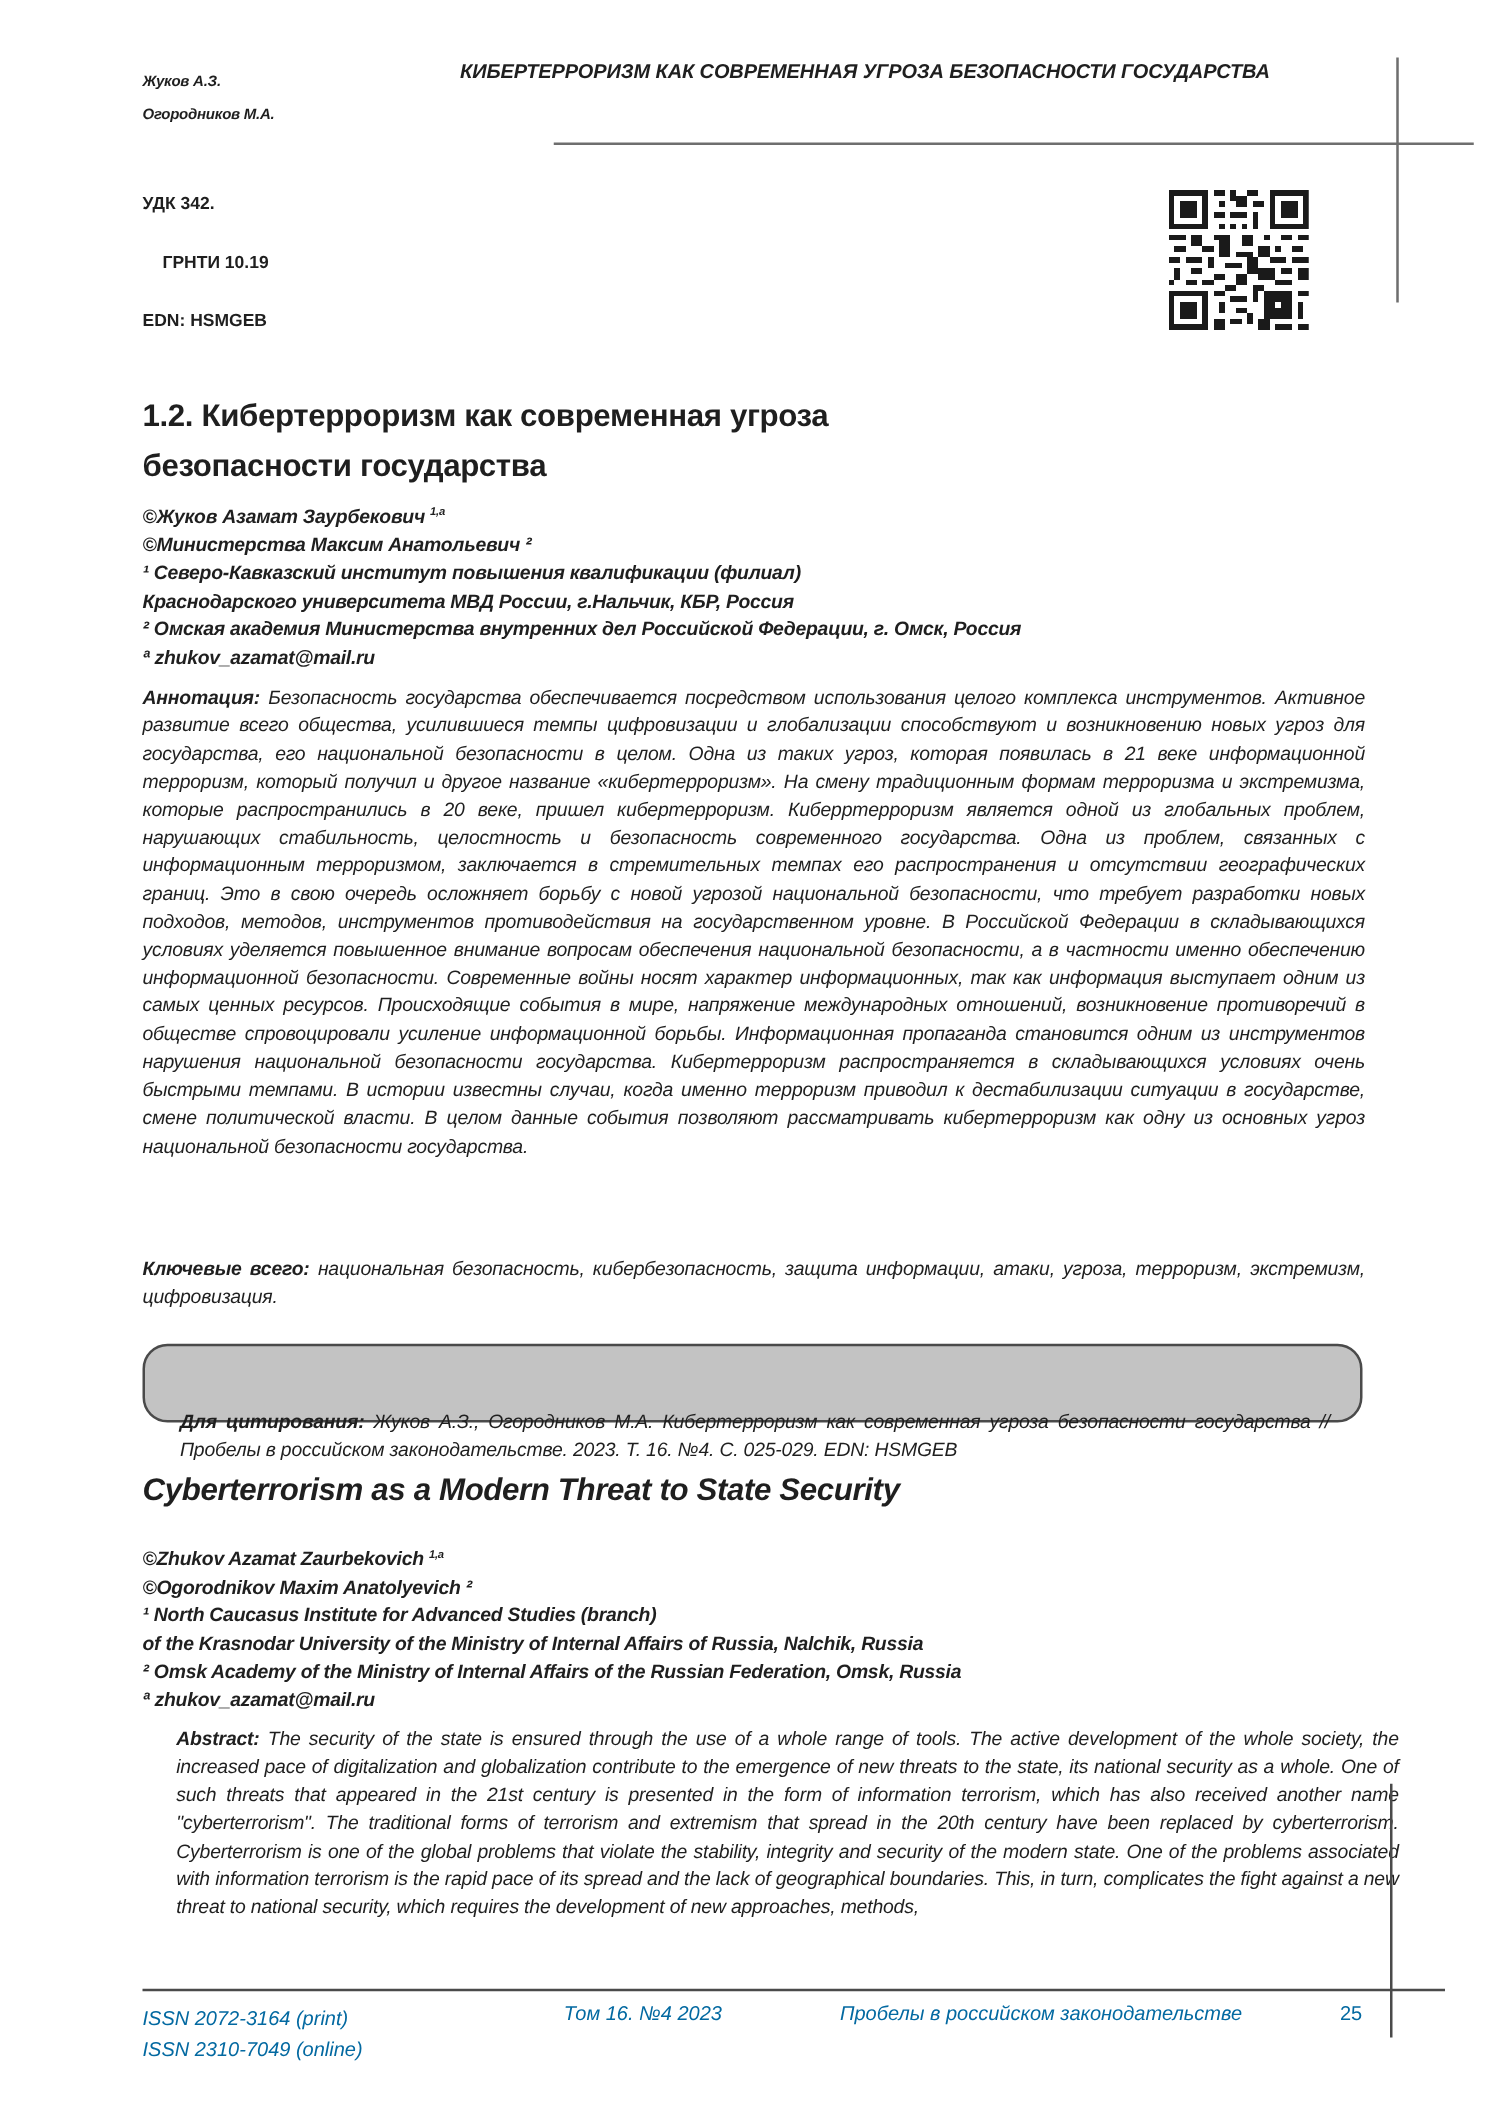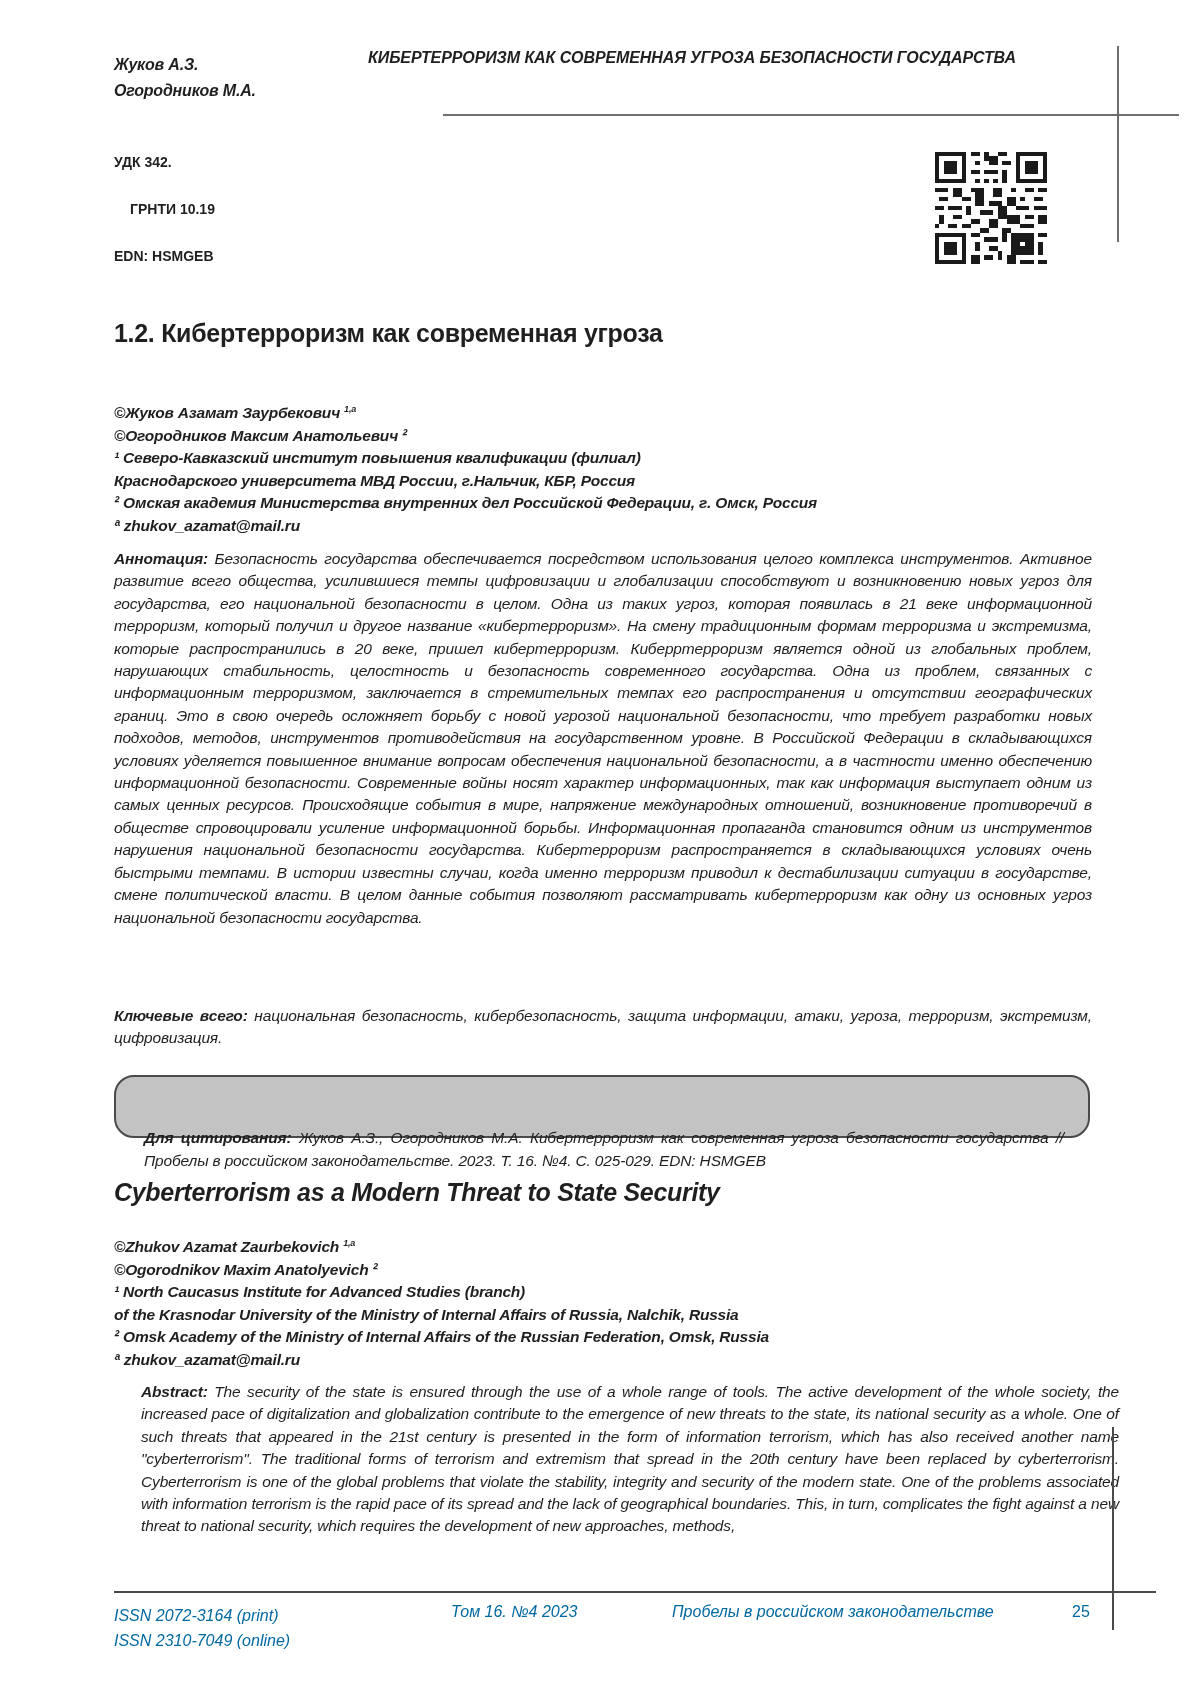--- a/index.html
+++ b/index.html
@@ -2,21 +2,21 @@
 <html><head>
 <meta charset="utf-8">
 <style>
   html, body { margin: 0; padding: 0; background: #ffffff; }
   body {
     width: 1200px; height: 1697px; position: relative; overflow: hidden;
     font-family: "Liberation Sans", "DejaVu Sans", sans-serif;
     color: #1f1f1f;
   }
   .abs { position: absolute; }
-  .hdr-authors { left: 114px; top: 52px; font-size: 16px; font-weight: bold; font-style: italic; line-height: 26px; letter-spacing: -0.2px; }
+  .hdr-authors { left: 114px; top: 52px; font-size: 12px; font-weight: bold; font-style: italic; line-height: 26px; letter-spacing: -0.2px; }
   .hdr-title { left: 368px; top: 49px; font-size: 16px; font-weight: bold; font-style: italic; letter-spacing: -0.1px; white-space: nowrap; }
   .hdr-hline { left: 443px; top: 114px; width: 736px; height: 2px; background: #6e6e6e; }
   .hdr-vline { left: 1117px; top: 46px; width: 2px; height: 196px; background: #6e6e6e; }
 
   .meta { left: 114px; font-size: 14px; font-weight: bold; }
   .qr { left: 935px; top: 152px; width: 112px; height: 112px; }
 
   .section-title { left: 114px; top: 313px; font-size: 25px; font-weight: bold; line-height: 40px; letter-spacing: -0.3px; }
 
   .authors-block { left: 114px; top: 398px; font-size: 15.5px; font-weight: bold; font-style: italic; line-height: 22.5px; letter-spacing: -0.2px; white-space: nowrap; }
@@ -126,25 +126,26 @@
       <rect x="11" y="23" width="2" height="1"></rect>
       <rect x="16" y="23" width="2" height="2"></rect>
       <rect x="19" y="24" width="3" height="1"></rect>
       <rect x="23" y="24" width="2" height="1"></rect>
   </g>
   <rect x="19" y="20" width="1" height="1" fill="#fff"></rect>
 </svg>
 
 <div class="abs section-title">
   <div>1.2. Кибертерроризм как современная угроза</div>
+  <div>безопасности государства</div>
 </div>
 
 <div class="abs authors-block">
   <div><span>©Жуков Азамат Заурбекович </span><sup>1,a</sup></div>
-  <div>©Огородников Максим Анатольевич ²</div>
+  <div>©Министерства Максим Анатольевич ²</div>
   <div>¹ Северо-Кавказский институт повышения квалификации (филиал)</div>
   <div>Краснодарского университета МВД России, г.Нальчик, КБР, Россия</div>
   <div>² Омская академия Министерства внутренних дел Российской Федерации, г. Омск, Россия</div>
   <div>ª zhukov_azamat@mail.ru</div>
 </div>
 
 <div class="abs para" style="top:548px;">
   <span class="lead">Аннотация:</span><span> Безопасность государства обеспечивается посредством использования целого комплекса инструментов. Активное развитие всего общества, усилившиеся темпы цифровизации и глобализации способствуют и возникновению новых угроз для государства, его национальной безопасности в целом. Одна из таких угроз, которая появилась в 21 веке информационной терроризм, который получил и другое название «кибертерроризм». На смену традиционным формам терроризма и экстремизма, которые распространились в 20 веке, пришел кибертерроризм. Киберртерроризм является одной из глобальных проблем, нарушающих стабильность, целостность и безопасность современного государства. Одна из проблем, связанных с информационным терроризмом, заключается в стремительных темпах его распространения и отсутствии географических границ. Это в свою очередь осложняет борьбу с новой угрозой национальной безопасности, что требует разработки новых подходов, методов, инструментов противодействия на государственном уровне. В Российской Федерации в складывающихся условиях уделяется повышенное внимание вопросам обеспечения национальной безопасности, а в частности именно обеспечению информационной безопасности. Современные войны носят характер информационных, так как информация выступает одним из самых ценных ресурсов. Происходящие события в мире, напряжение международных отношений, возникновение противоречий в обществе спровоцировали усиление информационной борьбы. Информационная пропаганда становится одним из инструментов нарушения национальной безопасности государства. Кибертерроризм распространяется в складывающихся условиях очень быстрыми темпами. В истории известны случаи, когда именно терроризм приводил к дестабилизации ситуации в государстве, смене политической власти. В целом данные события позволяют рассматривать кибертерроризм как одну из основных угроз национальной безопасности государства.</span>
 </div>
 

